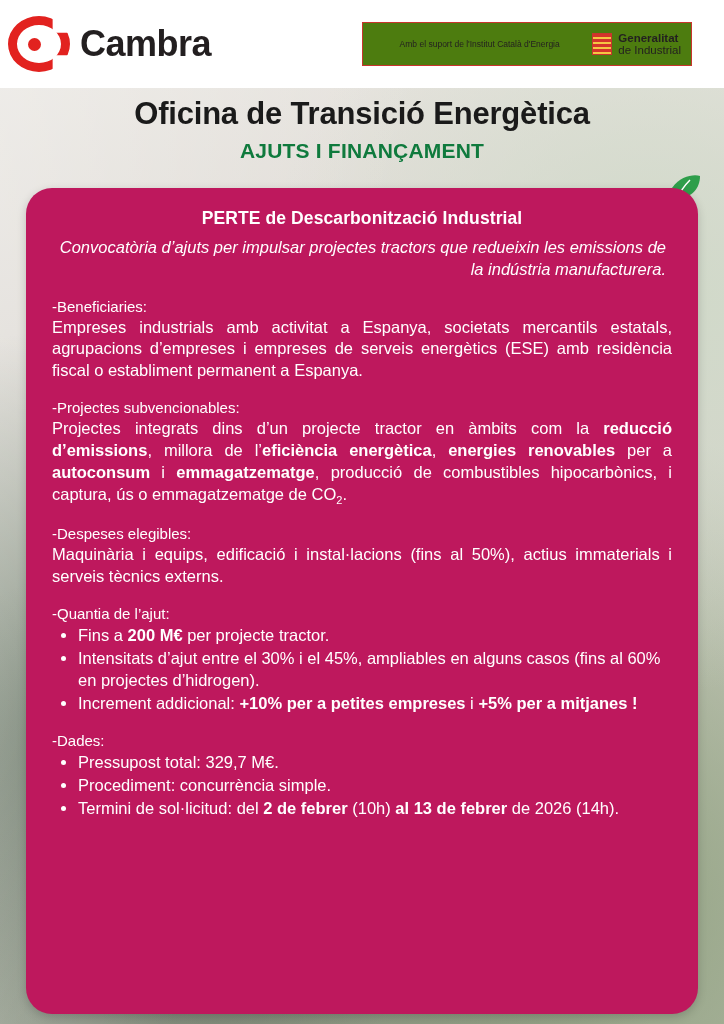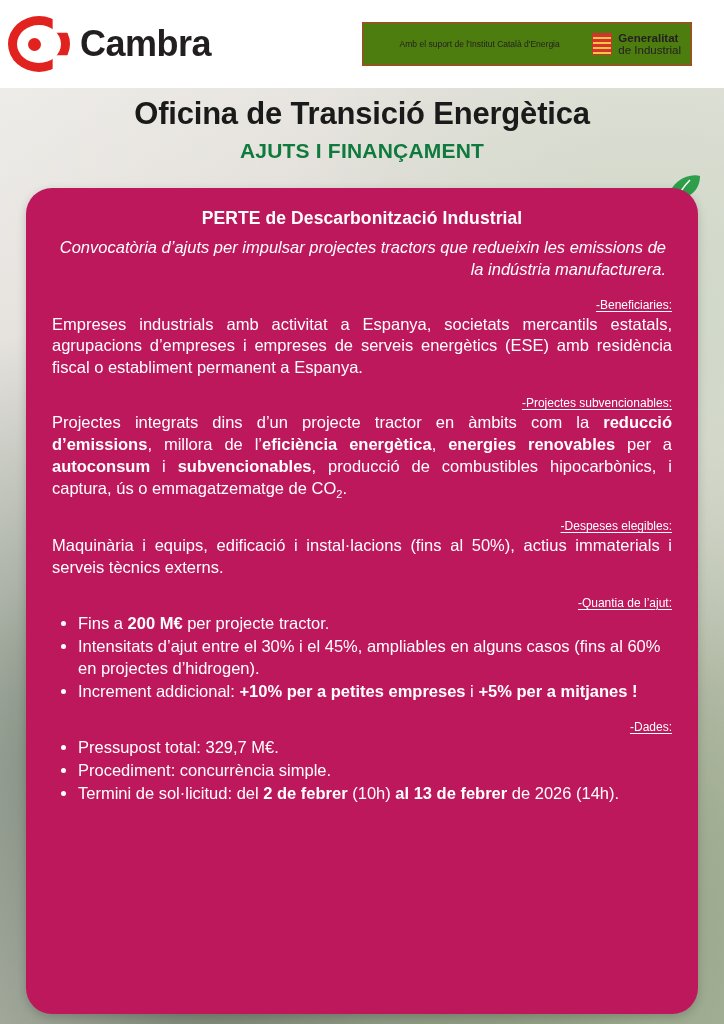--- a/index.html
+++ b/index.html
@@ -192,24 +192,22 @@
   .card-lead {
     text-align: right;
     font-style: italic;
     font-size: 16.5px;
     line-height: 1.32;
     margin-top: 8px;
     padding: 0 6px;
   }
   .section { margin-top: 17px; }
   .sec-head {
-    font-size: 12px;
-    text-decoration: underline;
+    font-size: 15px;
     text-underline-offset: 2px;
-    text-align: right;
   }
   .sec-body {
     font-size: 16.5px;
     line-height: 1.33;
     text-align: justify;
     margin-top: 2px;
   }
   b { font-weight: bold; }
   ul {
     margin: 3px 0 0 0;
@@ -277,21 +275,21 @@
   <div class="card-title">PERTE de Descarbonització Industrial</div>
   <div class="card-lead">Convocatòria d’ajuts per impulsar projectes tractors que redueixin les emissions de la indústria manufacturera.</div>
 
   <div class="section">
     <div class="sec-head">-Beneficiaries:</div>
     <div class="sec-body">Empreses industrials amb activitat a Espanya, societats mercantils estatals, agrupacions d’empreses i empreses de serveis energètics (ESE) amb residència fiscal o establiment permanent a Espanya.</div>
   </div>
 
   <div class="section">
     <div class="sec-head">-Projectes subvencionables:</div>
-    <div class="sec-body">Projectes integrats dins d’un projecte tractor en àmbits com la <b>reducció d’emissions</b>, millora de l’<b>eficiència energètica</b>, <b>energies renovables</b> per a <b>autoconsum</b> i <b>subvencionables</b>, producció de combustibles hipocarbònics, i captura, ús o emmagatzematge de CO<sub>2</sub>.</div>
+    <div class="sec-body">Projectes integrats dins d’un projecte tractor en àmbits com la <b>reducció d’emissions</b>, millora de l’<b>eficiència energètica</b>, <b>energies renovables</b> per a <b>autoconsum</b> i <b>emmagatzematge</b>, producció de combustibles hipocarbònics, i captura, ús o emmagatzematge de CO<sub>2</sub>.</div>
   </div>
 
   <div class="section">
     <div class="sec-head">-Despeses elegibles:</div>
     <div class="sec-body">Maquinària i equips, edificació i instal·lacions (fins al 50%), actius immaterials i serveis tècnics externs.</div>
   </div>
 
   <div class="section">
     <div class="sec-head">-Quantia de l’ajut:</div>
     <ul>

